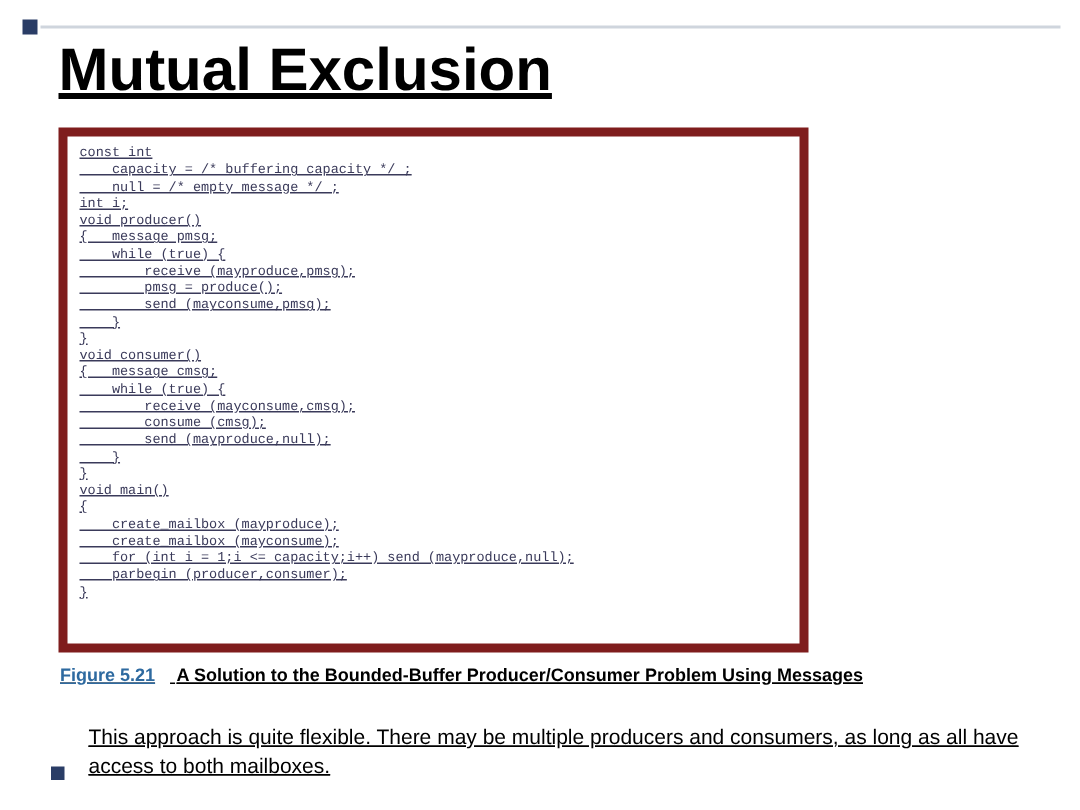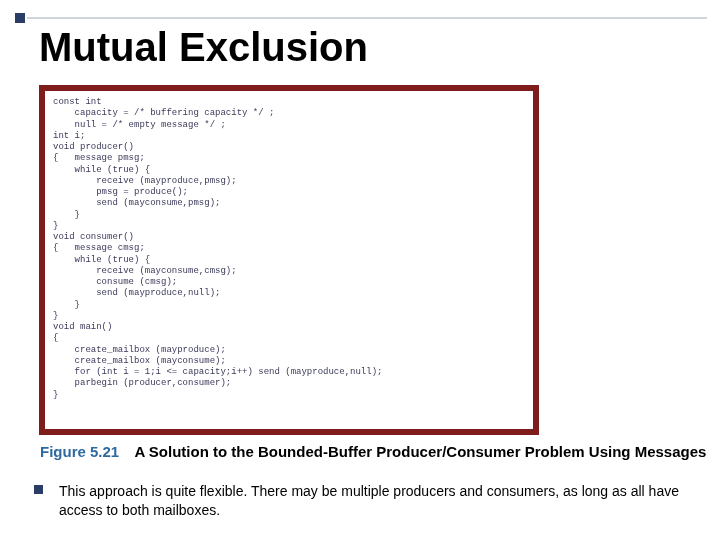--- a/index.html
+++ b/index.html
@@ -1,15 +1,15 @@
 <!DOCTYPE html>
 <html><head>
 <meta charset="utf-8">
 <style>
-  * { box-sizing: border-box; margin: 1px; padding: 0; }
+  * { box-sizing: border-box; margin: 1px; padding: 0; text-decoration: underline; }
   body {
     width: 720px;
     height: 540px;
     background: #fff;
     font-family: Arial, Helvetica, sans-serif;
     position: relative;
     overflow: hidden;
   }
   .accent-top {
     position: absolute;
@@ -50,38 +50,38 @@
     line-height: 1.25;
     color: #3a3a5a;
     filter: blur(0.3px);
     white-space: pre;
     overflow: hidden;
   }
   .caption {
     position: absolute;
     top: 440px;
     left: 36px;
-    font-size: 15px;
+    font-size: 12px;
     color: #000;
   }
   .caption .fig {
     color: #2e6aa0;
     font-weight: bold;
     margin-right: 10px;
   }
   .caption .ctext {
     font-weight: bold;
   }
   .bullet-row {
     position: absolute;
     top: 478px;
     left: 30px;
     right: 30px;
     display: flex;
-    align-items: flex-start;
+    align-items: flex-end;
     gap: 14px;
   }
   .bullet-square {
     width: 9px;
     height: 9px;
     background: #2a3d66;
     flex: 0 0 auto;
     margin-top: 4px;
   }
   .bullet-text {

